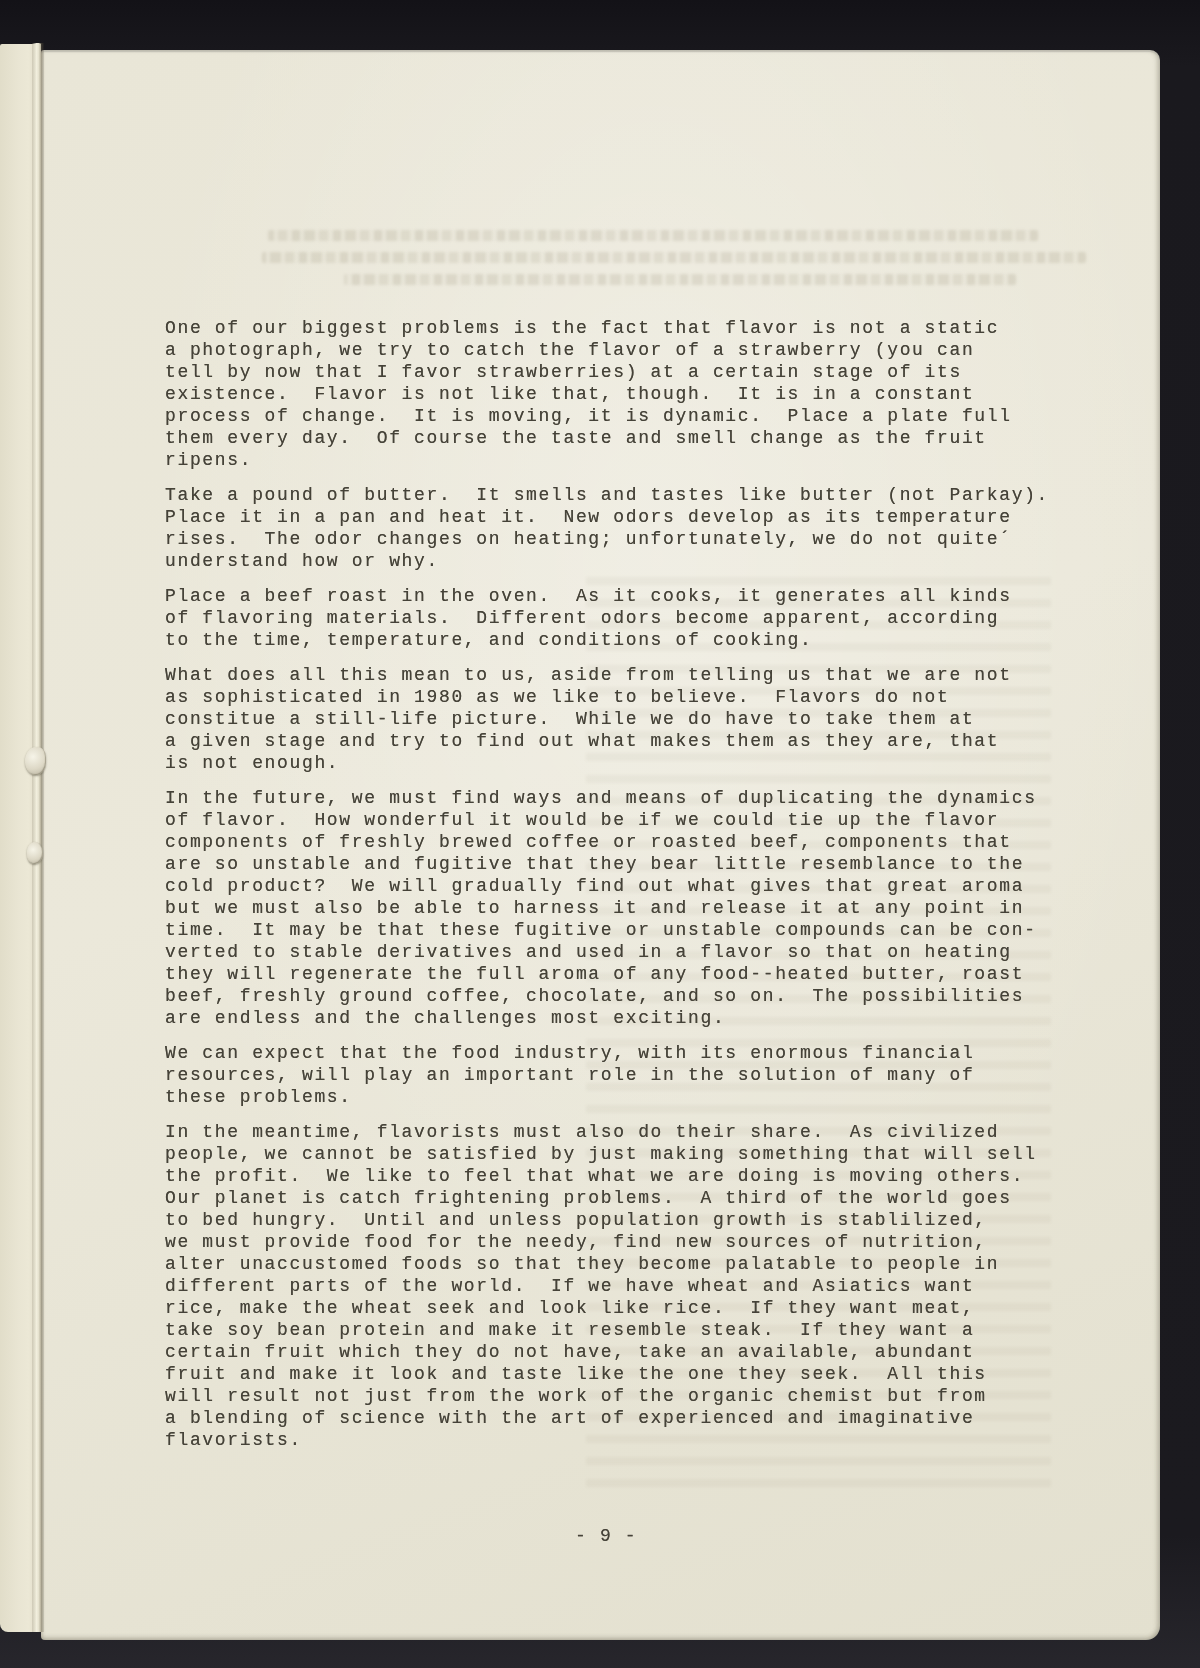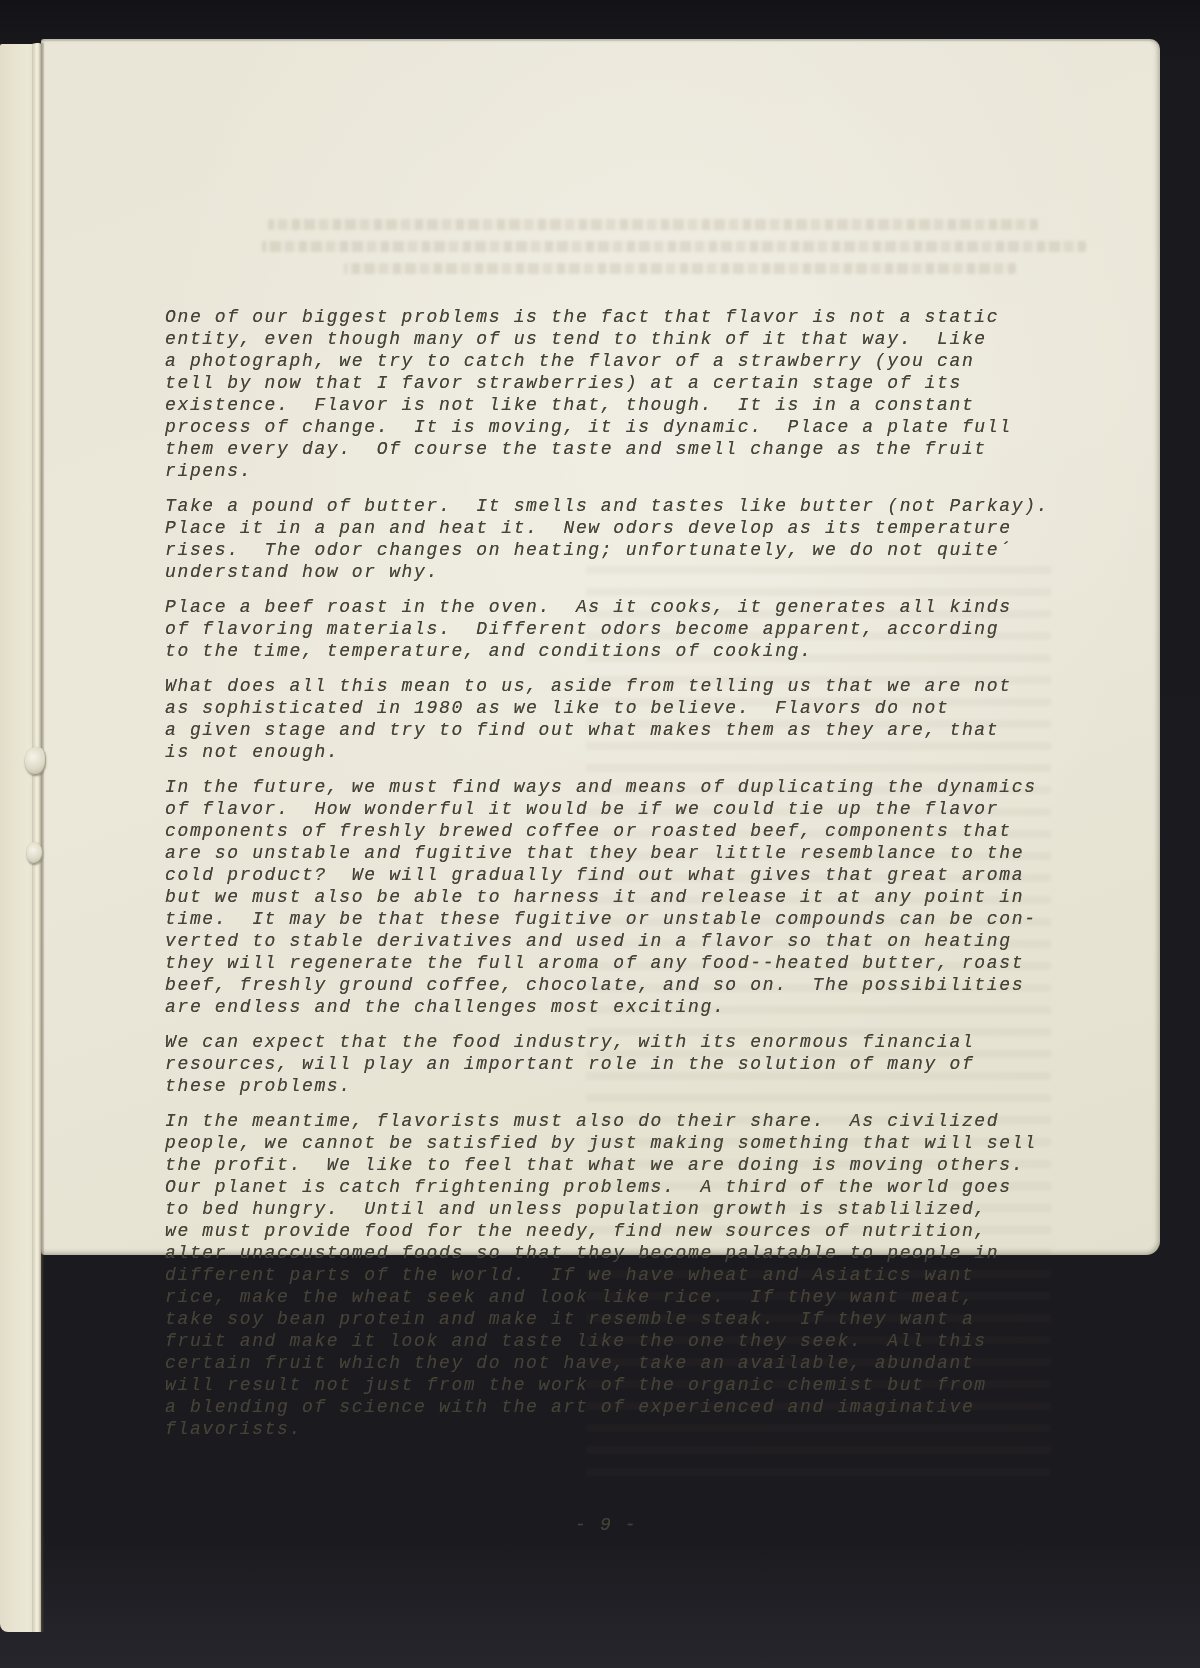--- a/index.html
+++ b/index.html
@@ -35,33 +35,32 @@
   }
   .knot {
     position: absolute; z-index: 4;
     background: radial-gradient(circle at 38% 35%, #f6f4e8 0%, #ddd8c6 55%, #b6b09d 100%);
     box-shadow: 0 1px 2px rgba(60,55,40,0.45), inset -1px -1px 1px rgba(90,84,64,0.4);
   }
   .knot1 { left: 25px; top: 747px; width: 21px; height: 28px; border-radius: 58% 42% 50% 55%; }
   .knot2 { left: 27px; top: 842px; width: 16px; height: 22px; border-radius: 48% 55% 52% 45%; }
 
   .page {
-    position: absolute; left: 41px; top: 39px;
-    width: 1119px; height: 1216px;
+    position: absolute; left: 41px; top: 50px;
+    width: 1119px; height: 1590px;
     background:
       radial-gradient(ellipse at 55% 32%, rgba(255,255,255,0.28) 0%, rgba(255,255,255,0) 60%),
       linear-gradient(160deg, #e9e6d7 0%, #ebe8da 45%, #e3e0cf 100%);
     border-radius: 3px 10px 14px 4px;
     box-shadow:
       inset 0 2px 1px rgba(175,173,164,0.55),
       inset -3px 0 4px rgba(105,100,84,0.28),
       inset 0 -3px 4px rgba(105,100,84,0.22),
       inset 2px 0 3px rgba(120,112,90,0.18);
     z-index: 2;
-    font-style: italic;
   }
 
   
   .ghost-top {
     position: absolute; left: 205px; top: 180px; width: 840px;
     filter: blur(1.4px);
     opacity: 0.55;
     transform: scaleX(-1);
   }
   .ghost-line {
@@ -124,21 +123,20 @@
       <div class="ghost-line g1"></div>
       <div class="ghost-line g2"></div>
       <div class="ghost-line g3"></div>
     </div>
 
     <div class="ghost-patch"></div>
 
     <div class="text-block">
         <div class="para">
           <div class="line">One of our biggest problems is the fact that flavor is not a static</div>
-          <div class="line">entity, even though many of us tend to think of it that way.  Like</div>
           <div class="line">a photograph, we try to catch the flavor of a strawberry (you can</div>
           <div class="line">tell by now that I favor strawberries) at a certain stage of its</div>
           <div class="line">existence.  Flavor is not like that, though.  It is in a constant</div>
           <div class="line">process of change.  It is moving, it is dynamic.  Place a plate full</div>
           <div class="line">them every day.  Of course the taste and smell change as the fruit</div>
           <div class="line">ripens.</div>
         </div>
         <div class="para">
           <div class="line">Take a pound of butter.  It smells and tastes like butter (not Parkay).</div>
           <div class="line">Place it in a pan and heat it.  New odors develop as its temperature</div>
@@ -146,20 +144,21 @@
           <div class="line">understand how or why.</div>
         </div>
         <div class="para">
           <div class="line">Place a beef roast in the oven.  As it cooks, it generates all kinds</div>
           <div class="line">of flavoring materials.  Different odors become apparent, according</div>
           <div class="line">to the time, temperature, and conditions of cooking.</div>
         </div>
         <div class="para">
           <div class="line">What does all this mean to us, aside from telling us that we are not</div>
           <div class="line">as sophisticated in 1980 as we like to believe.  Flavors do not</div>
+          <div class="line">constitue a still-life picture.  While we do have to take them at</div>
           <div class="line">a given stage and try to find out what makes them as they are, that</div>
           <div class="line">is not enough.</div>
         </div>
         <div class="para">
           <div class="line">In the future, we must find ways and means of duplicating the dynamics</div>
           <div class="line">of flavor.  How wonderful it would be if we could tie up the flavor</div>
           <div class="line">components of freshly brewed coffee or roasted beef, components that</div>
           <div class="line">are so unstable and fugitive that they bear little resemblance to the</div>
           <div class="line">cold product?  We will gradually find out what gives that great aroma</div>
           <div class="line">but we must also be able to harness it and release it at any point in</div>
@@ -178,22 +177,22 @@
           <div class="line">In the meantime, flavorists must also do their share.  As civilized</div>
           <div class="line">people, we cannot be satisfied by just making something that will sell</div>
           <div class="line">the profit.  We like to feel that what we are doing is moving others.</div>
           <div class="line">Our planet is catch frightening problems.  A third of the world goes</div>
           <div class="line">to bed hungry.  Until and unless population growth is stablilized,</div>
           <div class="line">we must provide food for the needy, find new sources of nutrition,</div>
           <div class="line">alter unaccustomed foods so that they become palatable to people in</div>
           <div class="line">different parts of the world.  If we have wheat and Asiatics want</div>
           <div class="line">rice, make the wheat seek and look like rice.  If they want meat,</div>
           <div class="line">take soy bean protein and make it resemble steak.  If they want a</div>
+          <div class="line">certain fruit which they do not have, take an available, abundant</div>
           <div class="line">fruit and make it look and taste like the one they seek.  All this</div>
-          <div class="line">certain fruit which they do not have, take an available, abundant</div>
           <div class="line">will result not just from the work of the organic chemist but from</div>
           <div class="line">a blending of science with the art of experienced and imaginative</div>
           <div class="line">flavorists.</div>
         </div>
       </div>
 
     <div class="page-number">- 9 -</div>
   </div>
 </div>
 

